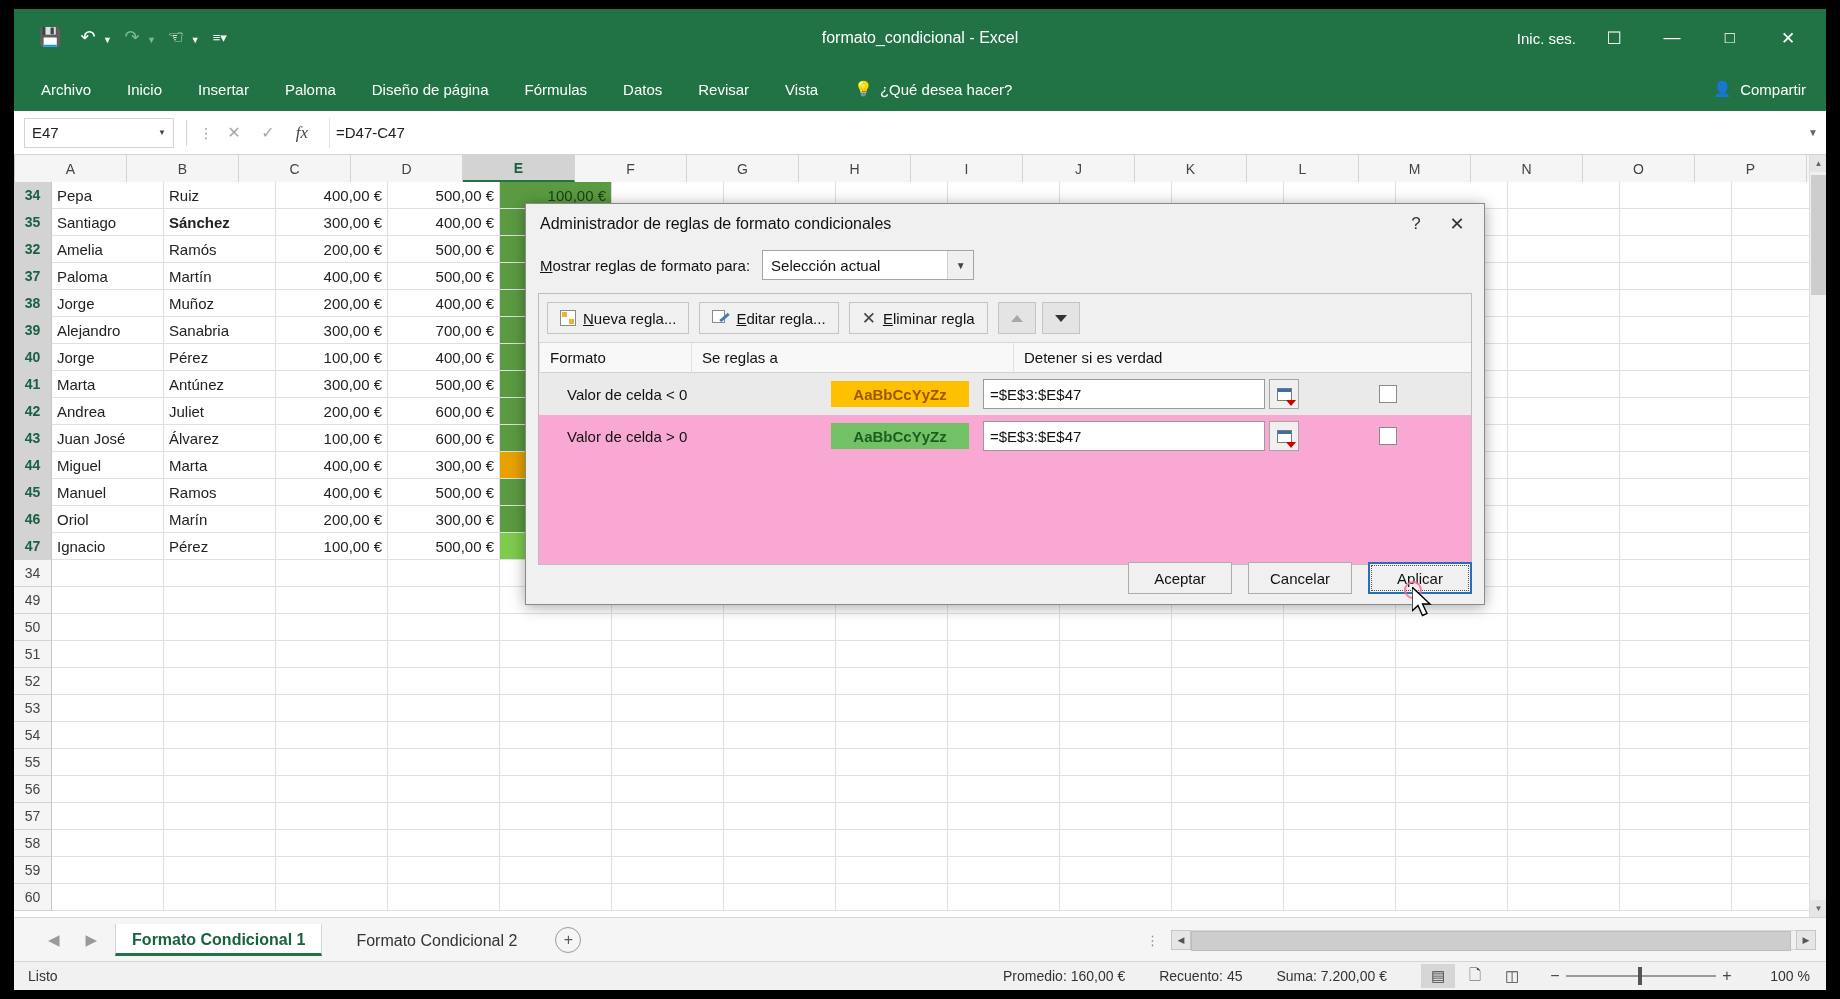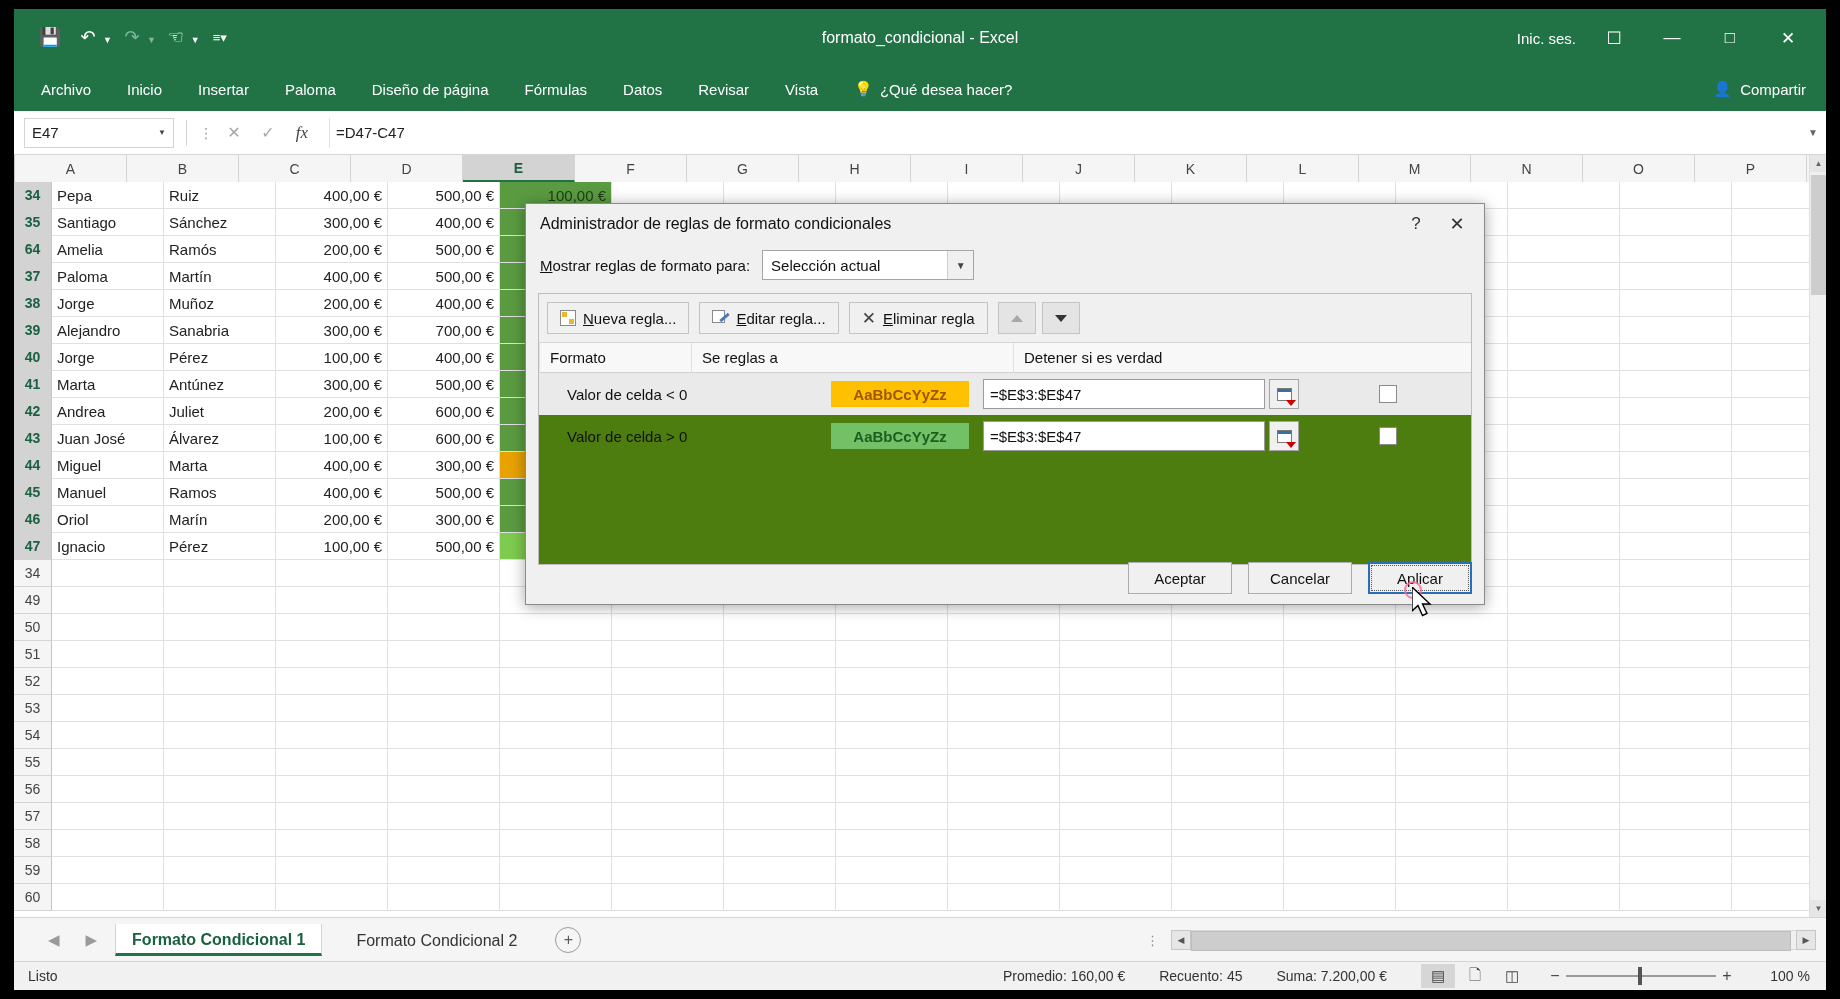--- a/index.html
+++ b/index.html
@@ -252,21 +252,21 @@
     display: flex; align-items: center; justify-content: space-between;
     padding: 0 0 0 8px; font-size: 15px; color: #111; cursor: pointer;
   }
   .combo-btn {
     width: 26px; height: 28px; display: flex; align-items: center; justify-content: center;
     background: #f0f0f0; border-left: 1px solid #cfcfcf; font-size: 10px; color: #444;
   }
 
   .panel {
     margin: 13px 12px 0 12px;
-    border: 1px solid #bdbdbd; background: #4d7c0f;
+    border: 1px solid #bdbdbd; background: #f9a8d4;
     height: 272px; position: relative;
   }
   .toolbar-rules {
     display: flex; align-items: center; gap: 0; padding: 8px 8px 8px 8px;
     background: #f0f0f0; border-bottom: 1px solid #d6d6d6;
   }
   .tbtn {
     height: 32px; background: #f0f0f0; border: 1px solid #c4c4c4;
     display: flex; align-items: center; gap: 7px;
     padding: 0 12px; font-size: 15px; color: #111; cursor: pointer;
@@ -448,38 +448,38 @@
             <div class="cell" style="width: 112px; flex: 0 0 112px;"></div>
             <div class="cell" style="width: 112px; flex: 0 0 112px;"></div>
             <div class="cell" style="width: 112px; flex: 0 0 112px;"></div>
             <div class="cell" style="width: 112px; flex: 0 0 112px;"></div>
             <div class="cell" style="width: 112px; flex: 0 0 112px;"></div>
             <div class="cell" style="width: 112px; flex: 0 0 112px;"></div>
           </div>
           <div class="row">
             <div class="rh sel">35</div>
             <div class="cell" style="width: 112px; flex: 0 0 112px;">Santiago</div>
-            <div class="cell" style="width: 112px; flex: 0 0 112px;">Sánchez</div>
+            <div class="cell" style="width: 112px; flex: 0 0 112px; font-weight: bold;">Sánchez</div>
             <div class="cell num" style="width: 112px; flex: 0 0 112px;">300,00 €</div>
             <div class="cell num" style="width: 112px; flex: 0 0 112px;">400,00 €</div>
             <div class="cell num green" style="width: 112px; flex: 0 0 112px;">100,00 €</div>
             <div class="cell" style="width: 112px; flex: 0 0 112px;"></div>
             <div class="cell" style="width: 112px; flex: 0 0 112px;"></div>
             <div class="cell" style="width: 112px; flex: 0 0 112px;"></div>
             <div class="cell" style="width: 112px; flex: 0 0 112px;"></div>
             <div class="cell" style="width: 112px; flex: 0 0 112px;"></div>
             <div class="cell" style="width: 112px; flex: 0 0 112px;"></div>
             <div class="cell" style="width: 112px; flex: 0 0 112px;"></div>
             <div class="cell" style="width: 112px; flex: 0 0 112px;"></div>
             <div class="cell" style="width: 112px; flex: 0 0 112px;"></div>
             <div class="cell" style="width: 112px; flex: 0 0 112px;"></div>
             <div class="cell" style="width: 112px; flex: 0 0 112px;"></div>
           </div>
           <div class="row">
-            <div class="rh sel">64</div>
+            <div class="rh sel">32</div>
             <div class="cell" style="width: 112px; flex: 0 0 112px;">Amelia</div>
             <div class="cell" style="width: 112px; flex: 0 0 112px;">Ramós</div>
             <div class="cell num" style="width: 112px; flex: 0 0 112px;">200,00 €</div>
             <div class="cell num" style="width: 112px; flex: 0 0 112px;">500,00 €</div>
             <div class="cell num green" style="width: 112px; flex: 0 0 112px;">300,00 €</div>
             <div class="cell" style="width: 112px; flex: 0 0 112px;"></div>
             <div class="cell" style="width: 112px; flex: 0 0 112px;"></div>
             <div class="cell" style="width: 112px; flex: 0 0 112px;"></div>
             <div class="cell" style="width: 112px; flex: 0 0 112px;"></div>
             <div class="cell" style="width: 112px; flex: 0 0 112px;"></div>

